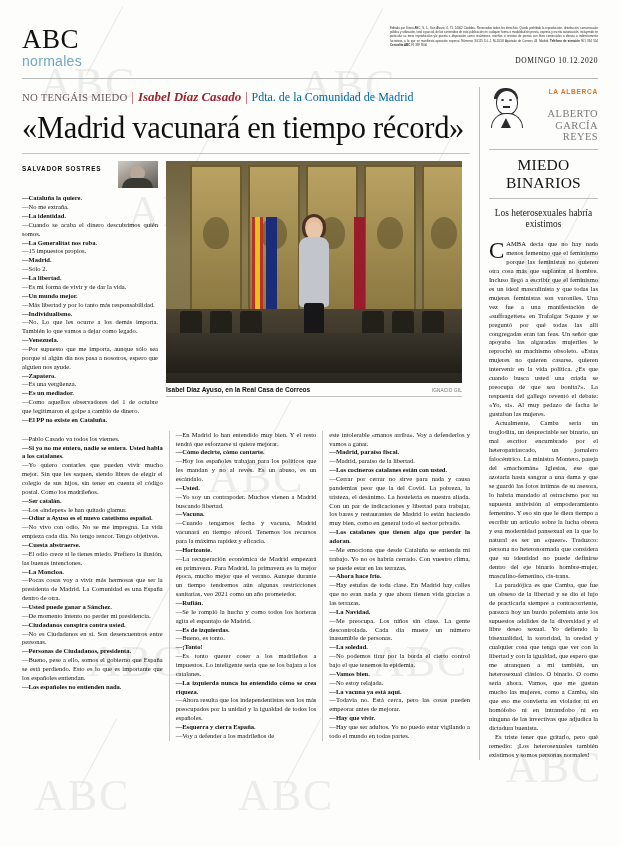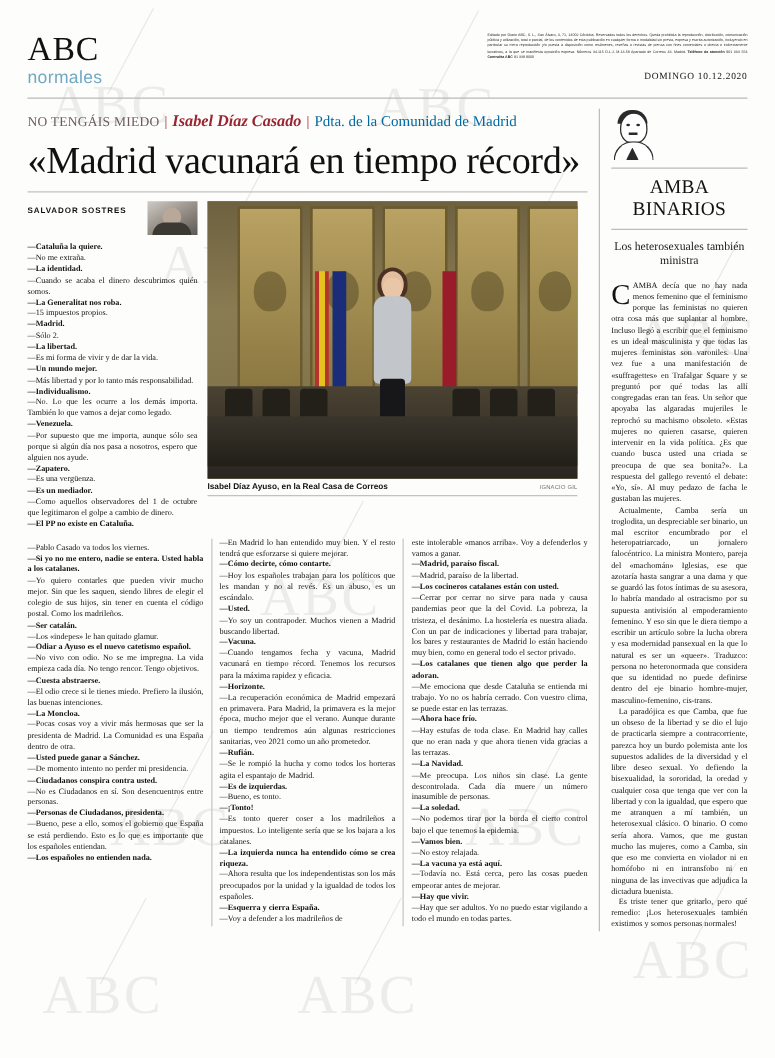--- a/index.html
+++ b/index.html
@@ -656,26 +656,33 @@
       <div class="side-head">
         <div class="side-portrait">
           <div class="ph-hair"></div>
           <div class="ph-head"></div>
           <div class="ph-eye1"></div>
           <div class="ph-eye2"></div>
           <div class="ph-mouth"></div>
           <div class="ph-body"></div>
           <div class="ph-collar"></div>
         </div>
+        <div class="side-headtext">
+          <div class="side-section">LA ALBERCA</div>
+          <div class="side-author">
+            <span>ALBERTO</span><br>
+            <span>GARCÍA REYES</span>
+          </div>
+        </div>
       </div>
 
       <div class="side-rule"></div>
-      <div class="side-title">AMBA BINARIOS</div>
+      <div class="side-title">MIEDO BINARIOS</div>
       <div class="side-rule2"></div>
-      <div class="side-sub">Los heterosexuales también ministra</div>
+      <div class="side-sub">Los heterosexuales habría existimos</div>
 
       <div class="side-body" id="side-body">
           <p><span class="dropcap">C</span>AMBA decía que no hay nada menos femenino que el feminismo porque las feministas no quieren otra cosa más que suplantar al hombre. Incluso llegó a escribir que el feminismo es un ideal masculinista y que todas las mujeres feministas son varoniles. Una vez fue a una manifestación de «suffragettes» en Trafalgar Square y se preguntó por qué todas las allí congregadas eran tan feas. Un señor que apoyaba las algaradas mujeriles le reprochó su machismo obsoleto. «Estas mujeres no quieren casarse, quieren intervenir en la vida política. ¿Es que cuando busca usted una criada se preocupa de que sea bonita?». La respuesta del gallego reventó el debate: «Yo, sí». Al muy pedazo de facha le gustaban las mujeres.</p>
           <p>Actualmente, Camba sería un troglodita, un despreciable ser binario, un mal escritor encumbrado por el heteropatriarcado, un jornalero falocéntrico. La ministra Montero, pareja del «machomán» Iglesias, ese que azotaría hasta sangrar a una dama y que se guardó las fotos íntimas de su asesora, lo habría mandado al ostracismo por su supuesta antivisión al empoderamiento femenino. Y eso sin que le diera tiempo a escribir un artículo sobre la lucha obrera y esa modernidad pansexual en la que lo natural es ser un «queer». Traduzco: persona no heteronormada que considera que su identidad no puede definirse dentro del eje binario hombre-mujer, masculino-femenino, cis-trans.</p>
           <p>La paradójica es que Camba, que fue un obseso de la libertad y se dio el lujo de practicarla siempre a contracorriente, parezca hoy un burdo polemista ante los supuestos adalides de la diversidad y el libre deseo sexual. Yo defiendo la bisexualidad, la sororidad, la oredad y cualquier cosa que tenga que ver con la libertad y con la igualdad, que espero que me atranquen a mí también, un heterosexual clásico. O binario. O como sería ahora. Vamos, que me gustan mucho las mujeres, como a Camba, sin que eso me convierta en violador ni en homófobo ni en intransfobo ni en ninguna de las invectivas que adjudica la dictadura buenista.</p>
           <p>Es triste tener que gritarlo, pero qué remedio: ¡Los heterosexuales también existimos y somos personas normales!</p>
         </div>
     </div>
 
   </div>

